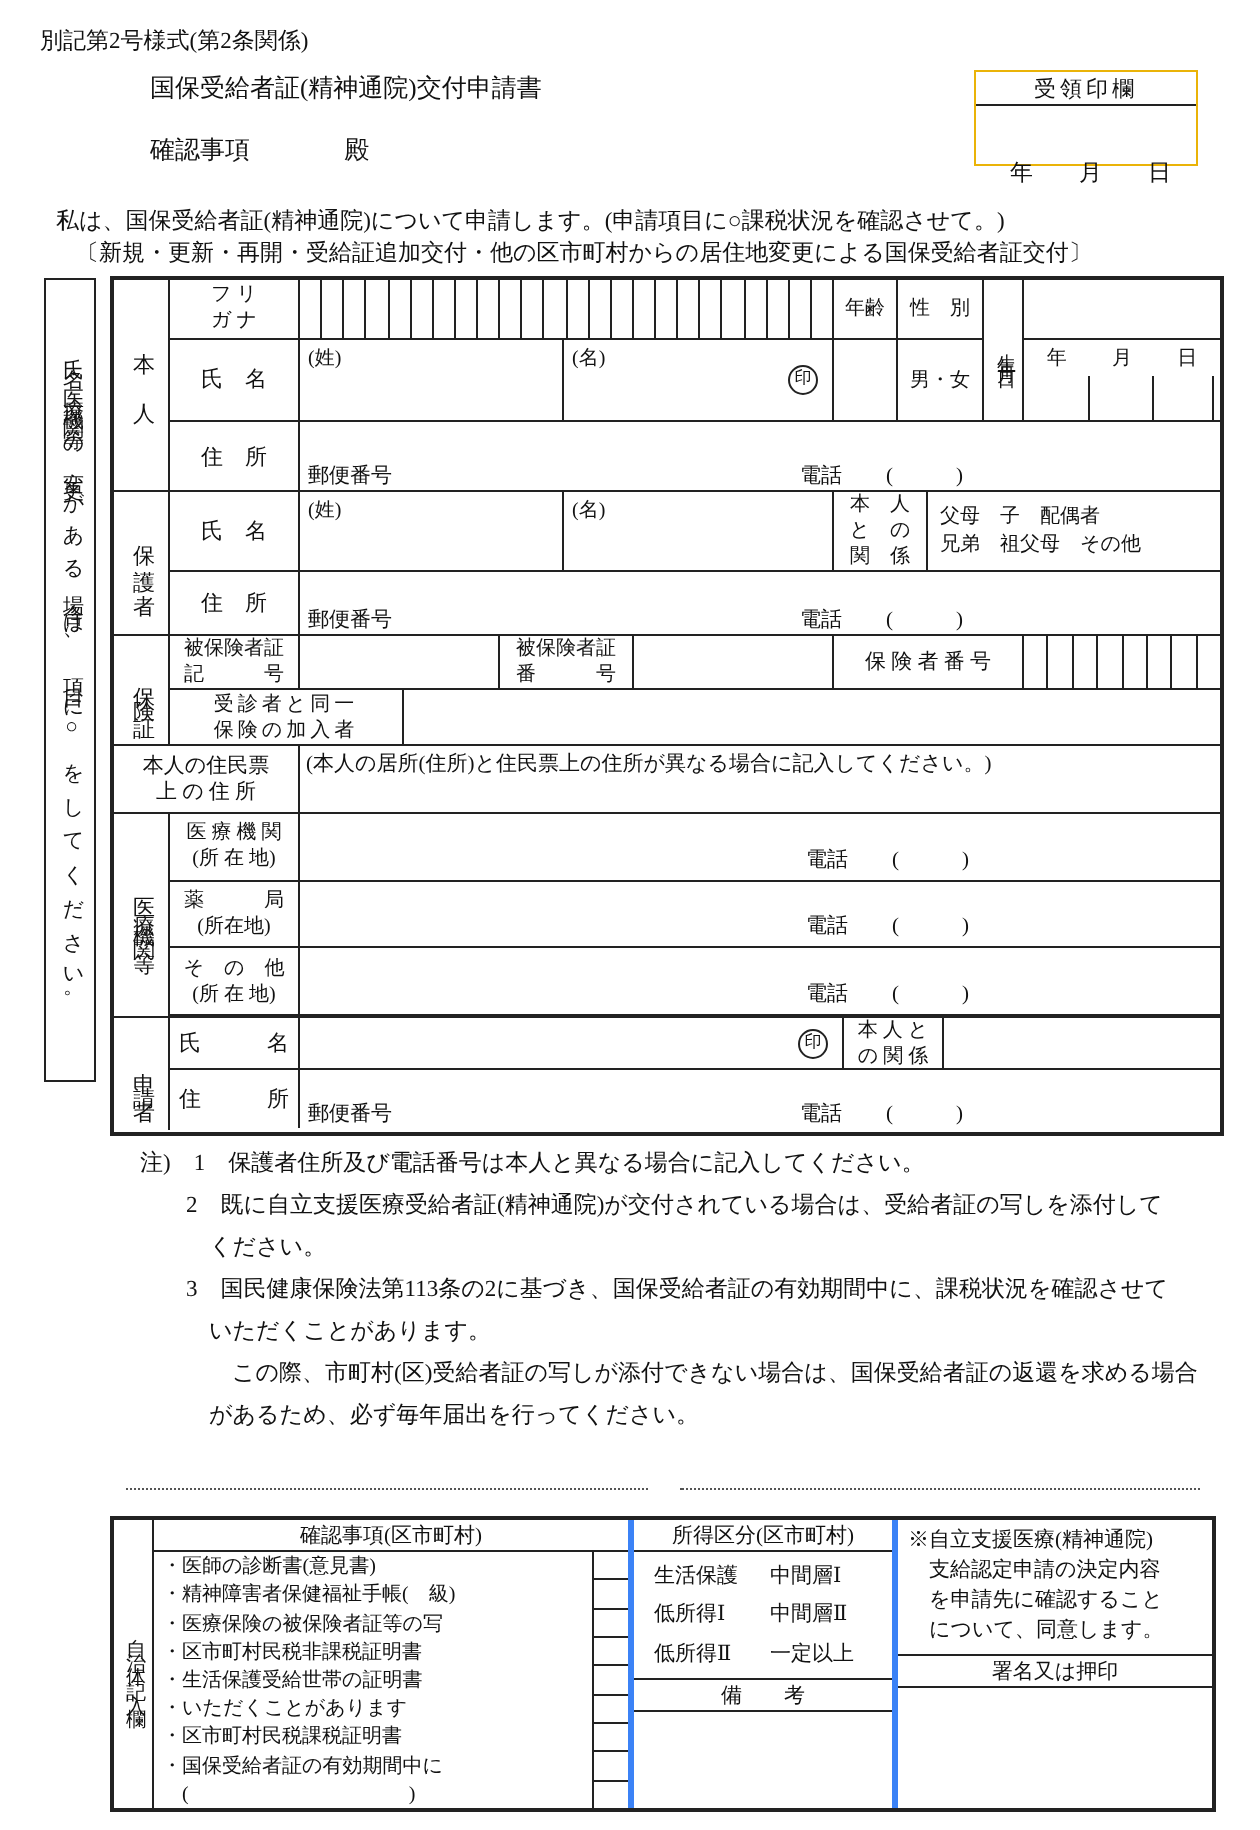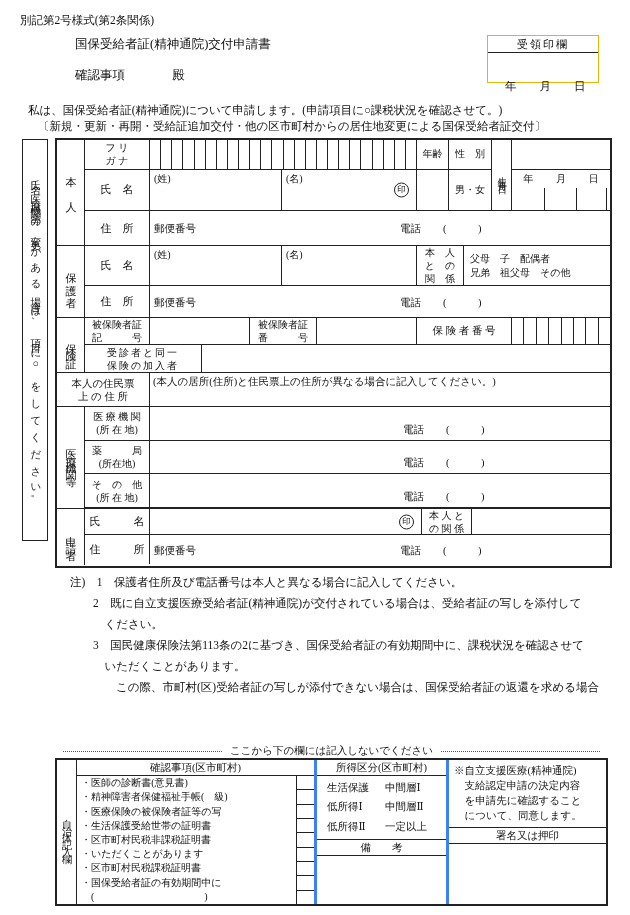--- a/index.html
+++ b/index.html
@@ -45,21 +45,21 @@
   .pad{padding:2px 4px;font-size:10px}
   .fcells{display:flex;flex:1}
   .fcell{flex:1;border-right:1px solid #222}
   .fcell:last-child{border-right:none}
   .seal{position:absolute;right:7px;top:50%;transform:translateY(-50%);width:15px;height:15px;border:1px solid #222;border-radius:50%;display:flex;align-items:center;justify-content:center}
   .seal i{font-style:normal;font-size:8.5px}
   .ymdrow{flex:1;display:flex}
   .ymd{flex:1;position:relative;text-align:center;font-size:10px;padding-top:2px}
   .ymd::after{content:"";position:absolute;right:0;bottom:0;width:1px;height:55%;background:#222}
   .ymd:last-child::after{right:3px}
-  .addr{flex:1;display:flex;align-items:center;padding-top:2px;font-size:10.5px}
+  .addr{flex:1;display:flex;align-items:flex-end;padding-top:2px;font-size:10.5px}
   .addr .pl{margin-left:4px}
   .addr .tel{margin-left:204px}
   .addr .par{margin-left:22px}
   .medcontent{flex:1;display:flex;align-items:flex-end;padding-bottom:3px;font-size:10.5px}
   .medcontent .tel{margin-left:253px}
   .medcontent .par{margin-left:22px}
   .opt2{display:flex;flex-direction:column;justify-content:center;padding-left:6px;font-size:10px;line-height:14px;white-space:nowrap}
   .note-cell{flex:1;padding:2px 3px;font-size:10.5px}
   .icells{flex:1;display:flex}
   .icell{flex:1;border-right:1px solid #222}
@@ -331,42 +331,42 @@
   </div>
 </div>
 
 <div class="abs" id="notes">
     <div class="note-line">注)　1　保護者住所及び電話番号は本人と異なる場合に記入してください。</div>
     <div class="note-line">　　2　既に自立支援医療受給者証(精神通院)が交付されている場合は、受給者証の写しを添付して</div>
     <div class="note-line">　　　ください。</div>
     <div class="note-line">　　3　国民健康保険法第113条の2に基づき、国保受給者証の有効期間中に、課税状況を確認させて</div>
     <div class="note-line">　　　いただくことがあります。</div>
     <div class="note-line">　　　　この際、市町村(区)受給者証の写しが添付できない場合は、国保受給者証の返還を求める場合</div>
+    <div class="note-line">　　　があるため、必ず毎年届出を行ってください。</div>
   </div>
 
 <div class="abs" id="divider">
   <span class="dash"></span>
-  <span>ここから下の欄には記入しないでください</span>
   <span class="dash"></span>
 </div>
 
 <div class="abs" id="office-table">
   <div class="gcell br" style="width:20px">
       <span class="v s10 ls-m">自治体記入欄</span>
     </div>
 
   <div class="colstack" style="width:237px">
     <div class="ohead">確認事項(区市町村)</div>
     <div class="row" style="flex:1">
       <div class="items">
           <div class="oitem">・医師の診断書(意見書)</div>
           <div class="oitem">・精神障害者保健福祉手帳(　級)</div>
           <div class="oitem">・医療保険の被保険者証等の写</div>
+          <div class="oitem">・区市町村民税非課税証明書</div>
           <div class="oitem">・生活保護受給世帯の証明書</div>
-          <div class="oitem">・区市町村民税非課税証明書</div>
           <div class="oitem">・いただくことがあります</div>
           <div class="oitem">・区市町村民税課税証明書</div>
           <div class="oitem">・国保受給者証の有効期間中に</div>
           <div class="oitem">　(　　　　　　　　　　　)</div>
         </div>
       <div class="checks">
           <div class="chk"></div>
           <div class="chk"></div>
           <div class="chk"></div>
           <div class="chk"></div>

